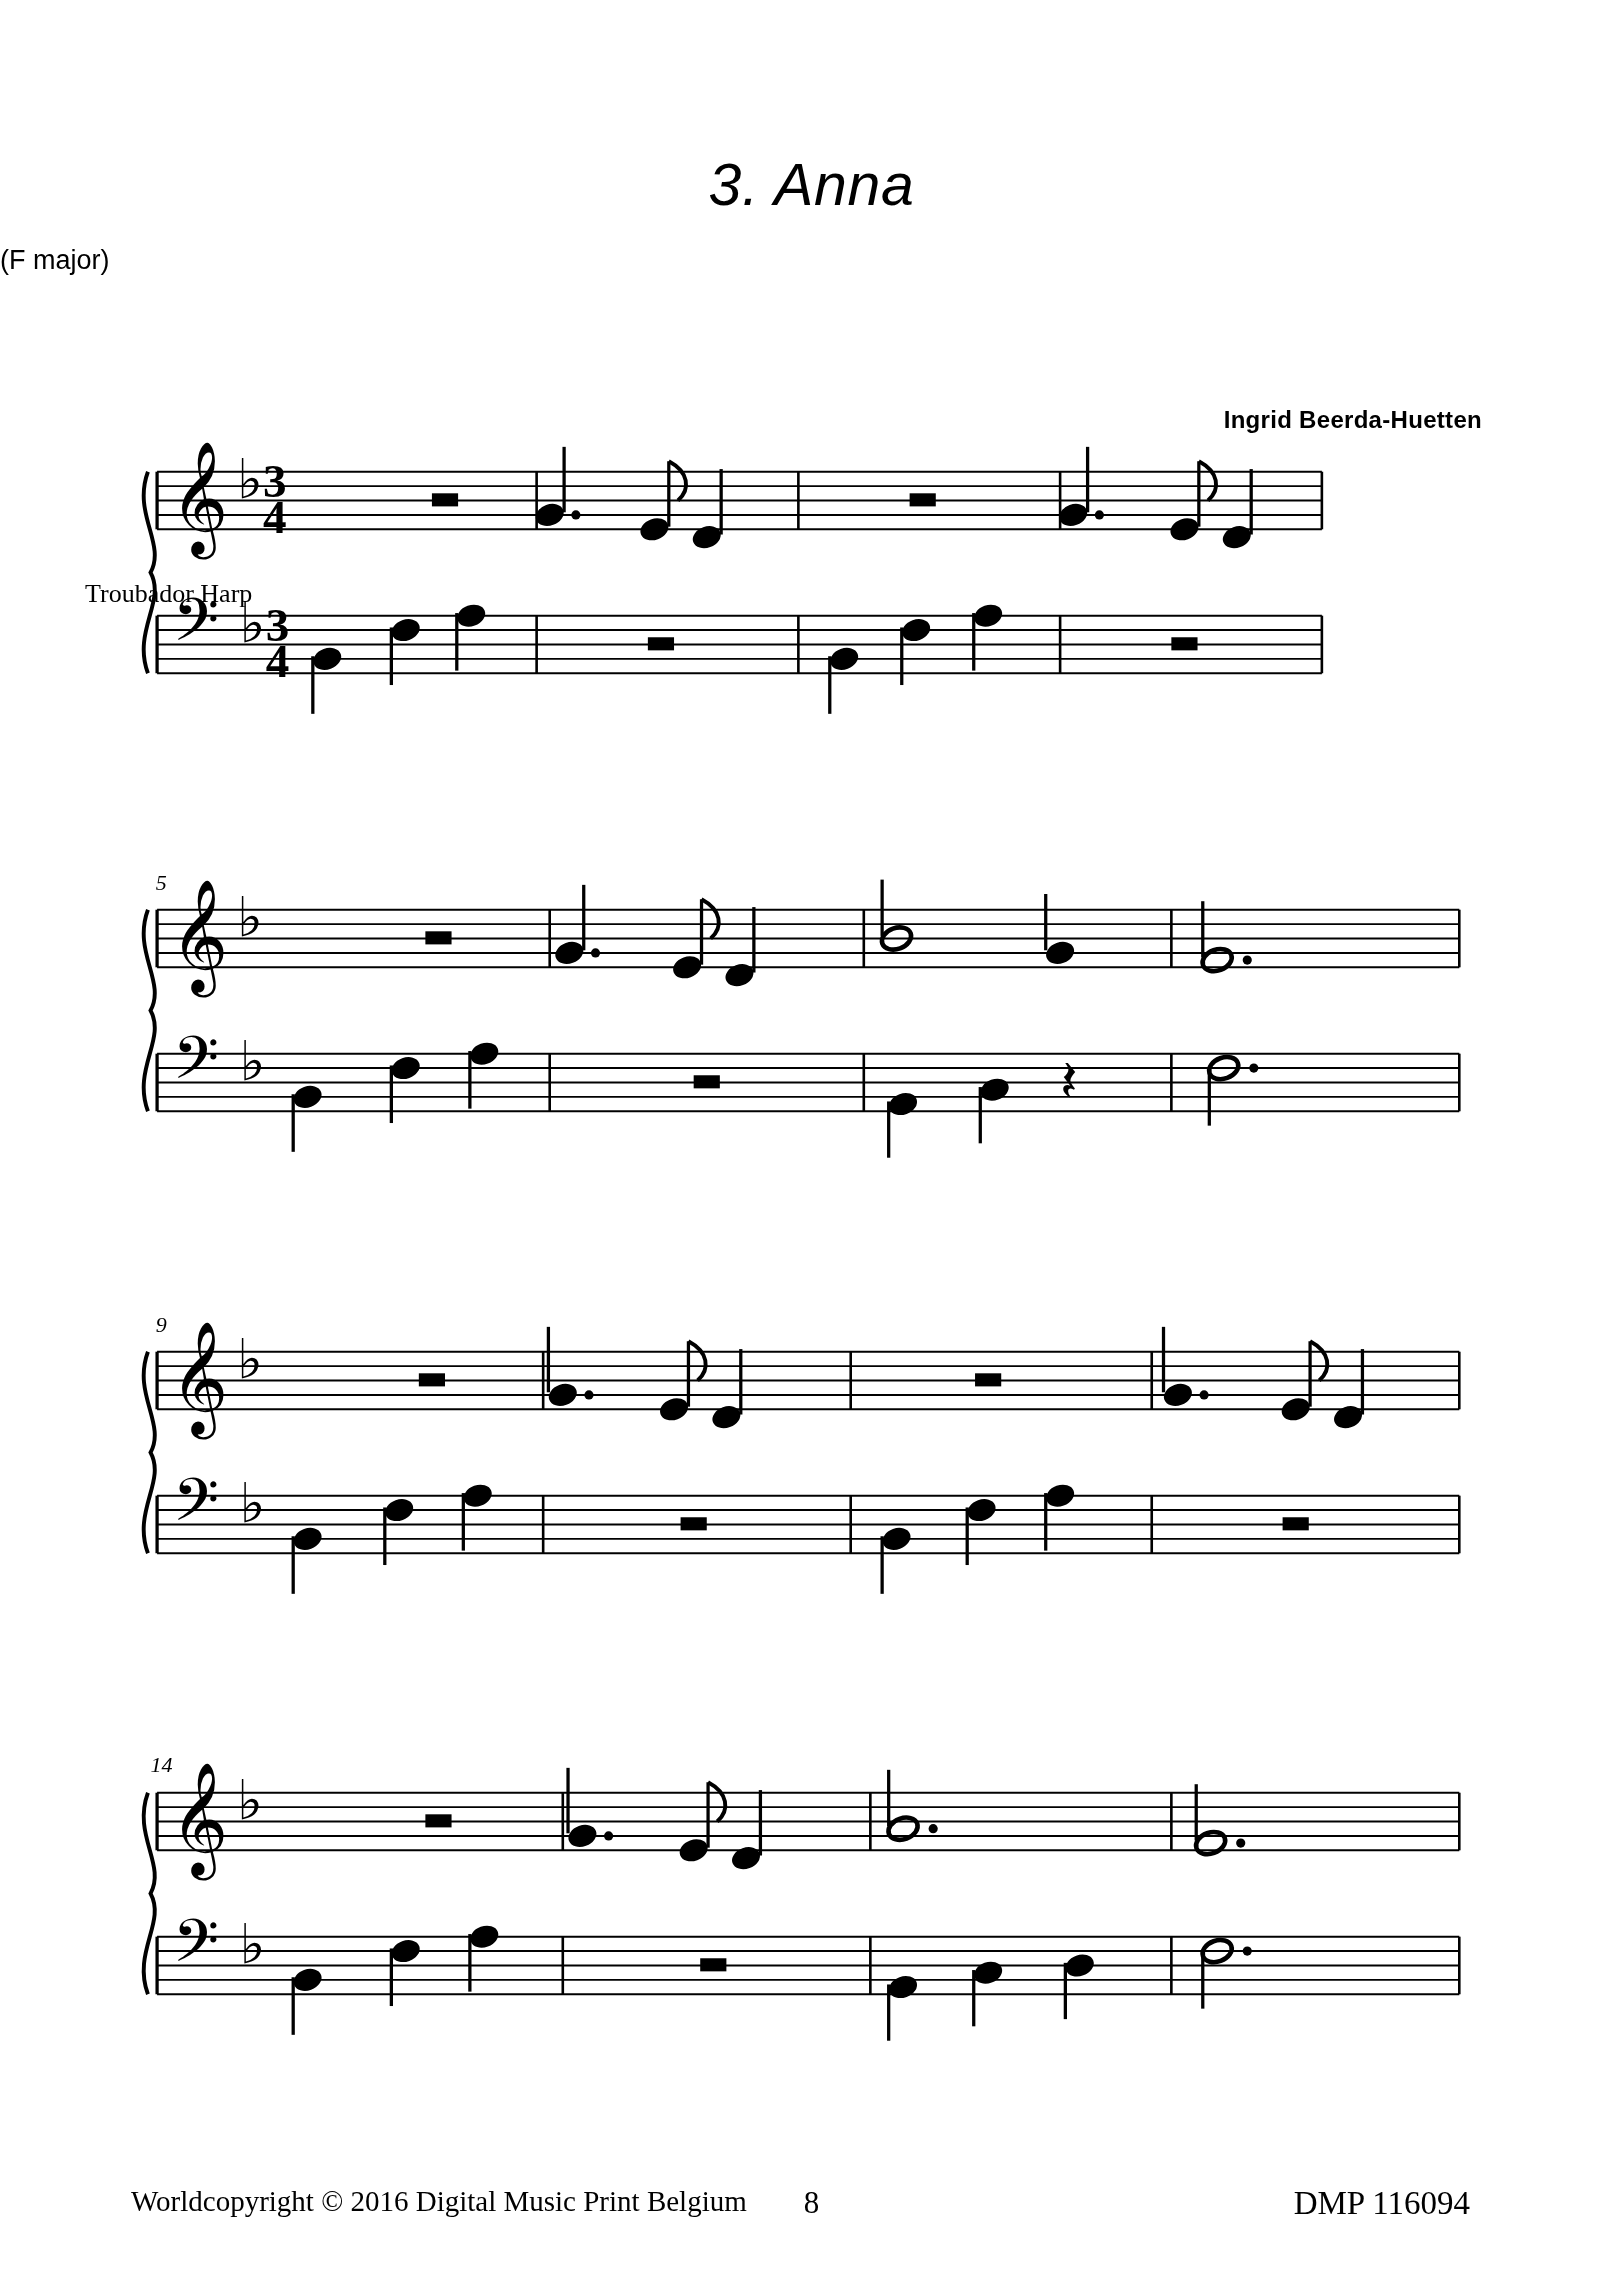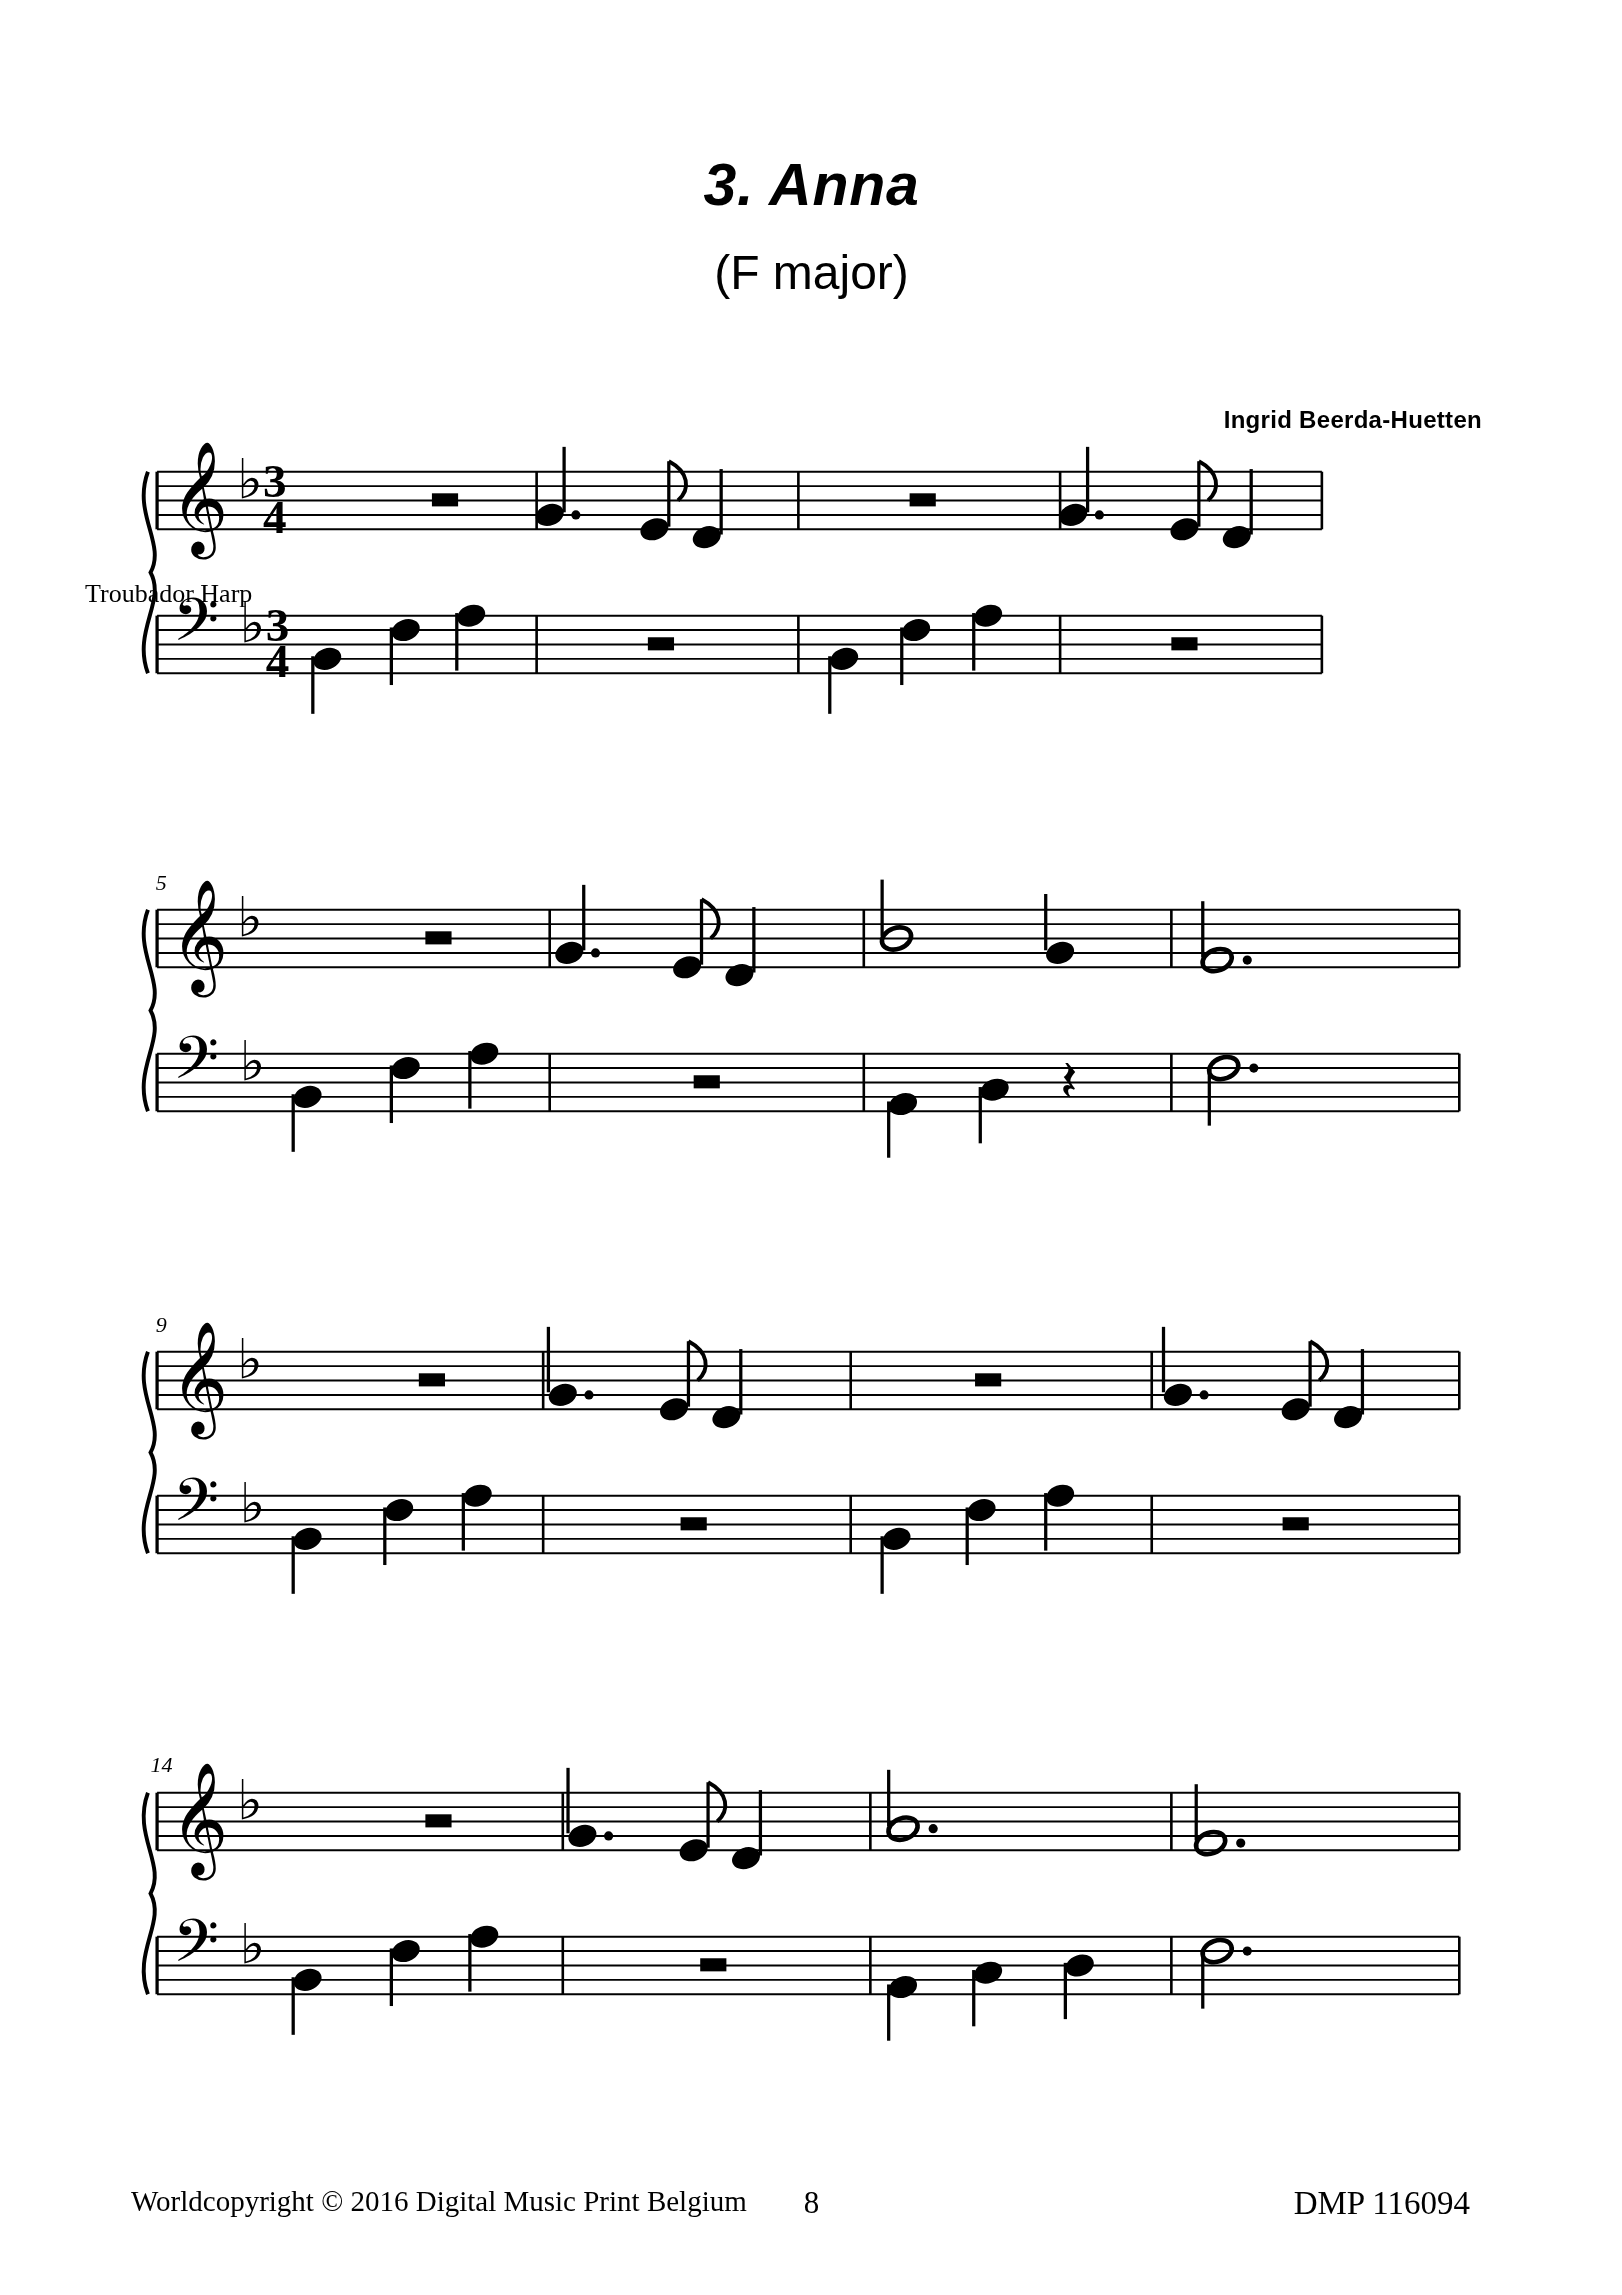--- a/index.html
+++ b/index.html
@@ -22,33 +22,32 @@
   }
 
   
   .title {
     position: absolute;
     top: 151px;
     left: 0;
     width: 1623px;
     text-align: center;
     font-family: "Liberation Sans", sans-serif;
-    font-weight: bold;
+    font-weight: normal;
     font-style: italic;
     font-size: 59px;
     letter-spacing: 0.7px;
   }
   .subtitle {
     position: absolute;
     top: 245px;
     left: 0;
     width: 1623px;
-    text-align: center;
     font-family: "Liberation Sans", sans-serif;
-    font-size: 48px;
+    font-size: 27px;
   }
   .composer {
     position: absolute;
     top: 406px;
     right: 141px;
     font-family: "Liberation Sans", sans-serif;
     font-weight: bold;
     font-size: 24px;
     letter-spacing: 0.3px;
   }

